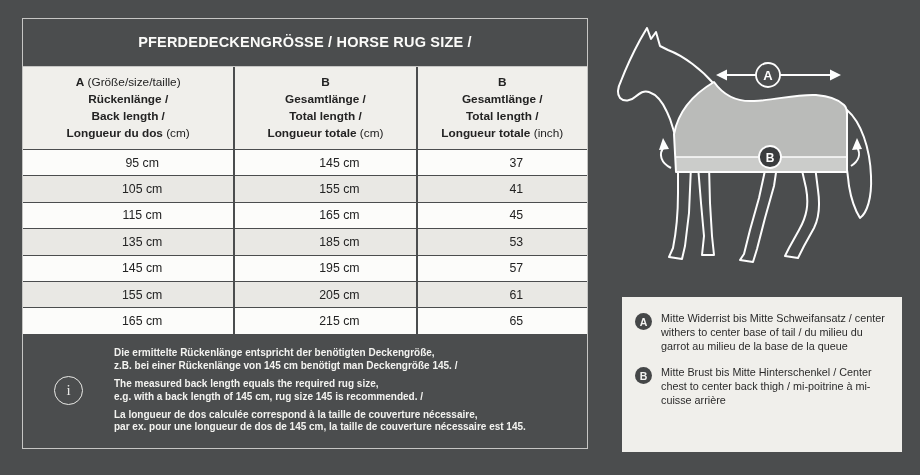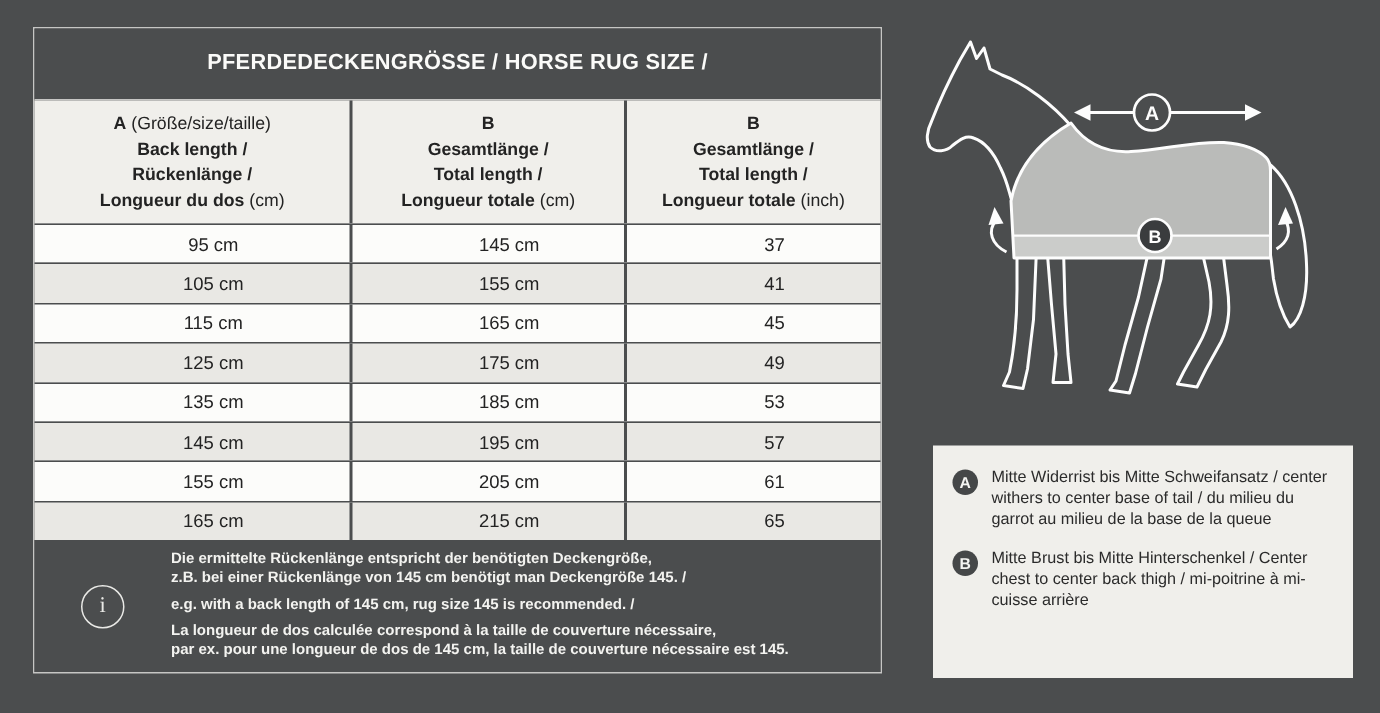--- a/index.html
+++ b/index.html
@@ -89,22 +89,22 @@
 
 <div class="size-panel">
 
   <div class="chart-title">
     <div>PFERDEDECKENGRÖSSE / HORSE RUG SIZE /</div>
   </div>
 
   <div class="thead">
     <div class="hcell ca">
       <div><span>A</span><span class="nrm"> (Größe/size/taille)</span></div>
+      <div>Rückenlänge /</div>
       <div>Back length /</div>
-      <div>Rückenlänge /</div>
       <div><span>Longueur du dos</span><span class="nrm"> (cm)</span></div>
     </div>
     <div class="hcell cb">
       <div><span>B</span><span class="nrm"></span></div>
       <div>Gesamtlänge /</div>
       <div>Total length /</div>
       <div><span>Longueur totale</span><span class="nrm"> (cm)</span></div>
     </div>
     <div class="hcell cc">
       <div><span>B</span><span class="nrm"></span></div>
@@ -121,25 +121,20 @@
   </div>
   <div class="trow">
     <div class="td ca">105 cm</div>
     <div class="td cb">155 cm</div>
     <div class="td cc">41</div>
   </div>
   <div class="trow">
     <div class="td ca">115 cm</div>
     <div class="td cb">165 cm</div>
     <div class="td cc">45</div>
-  </div>
-  <div class="trow">
-    <div class="td ca">125 cm</div>
-    <div class="td cb">175 cm</div>
-    <div class="td cc">49</div>
   </div>
   <div class="trow">
     <div class="td ca">135 cm</div>
     <div class="td cb">185 cm</div>
     <div class="td cc">53</div>
   </div>
   <div class="trow">
     <div class="td ca">145 cm</div>
     <div class="td cb">195 cm</div>
     <div class="td cc">57</div>
@@ -158,20 +153,21 @@
   <div class="note">
     <div class="note-icon-col">
       <div class="info-circle">i</div>
     </div>
     <div class="note-text">
       <div class="grp">
         <div>Die ermittelte Rückenlänge entspricht der benötigten Deckengröße,</div>
         <div>z.B. bei einer Rückenlänge von 145 cm benötigt man Deckengröße 145. /</div>
       </div>
       <div class="grp">
+        <div>The measured back length equals the required rug size,</div>
         <div>e.g. with a back length of 145 cm, rug size 145 is recommended. /</div>
       </div>
       <div class="grp">
         <div>La longueur de dos calculée correspond à la taille de couverture nécessaire,</div>
         <div>par ex. pour une longueur de dos de 145 cm, la taille de couverture nécessaire est 145.</div>
       </div>
     </div>
   </div>
 </div>
 

